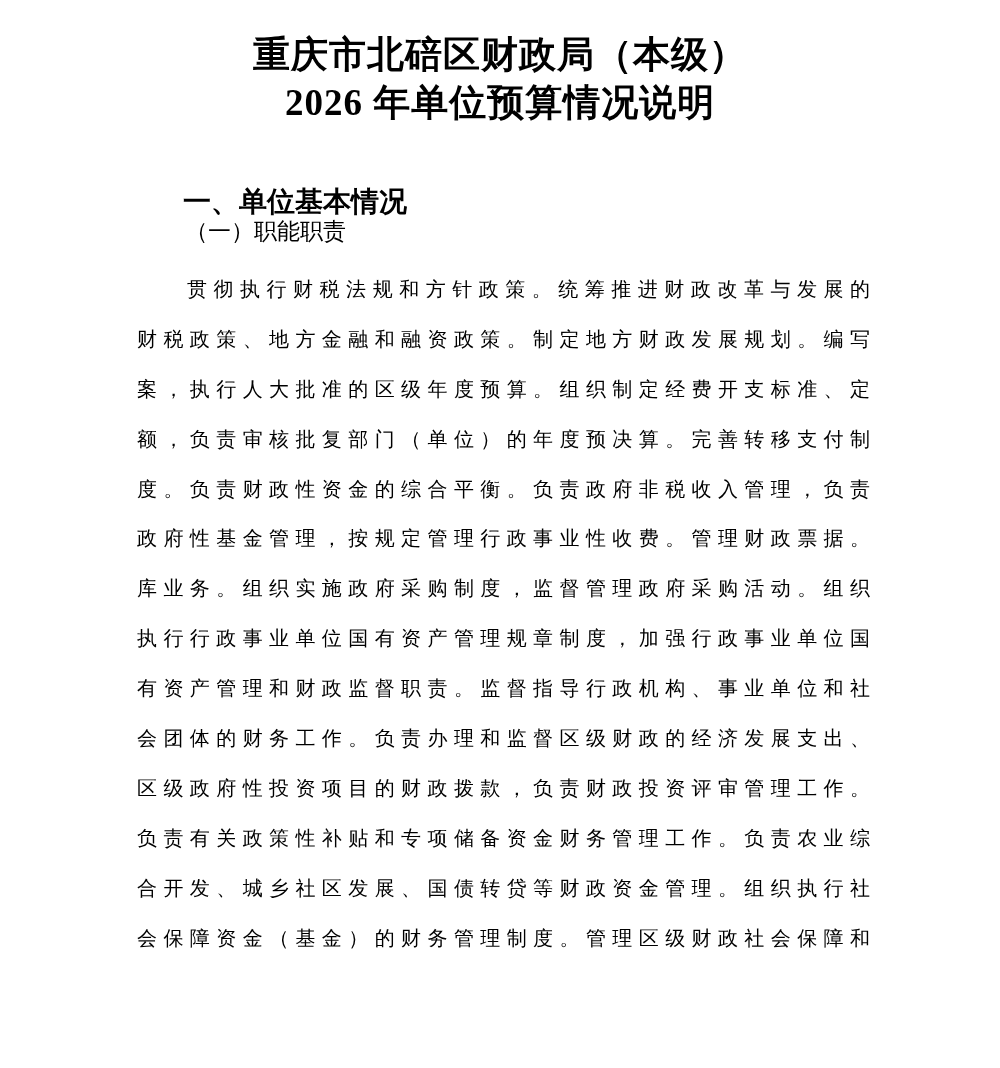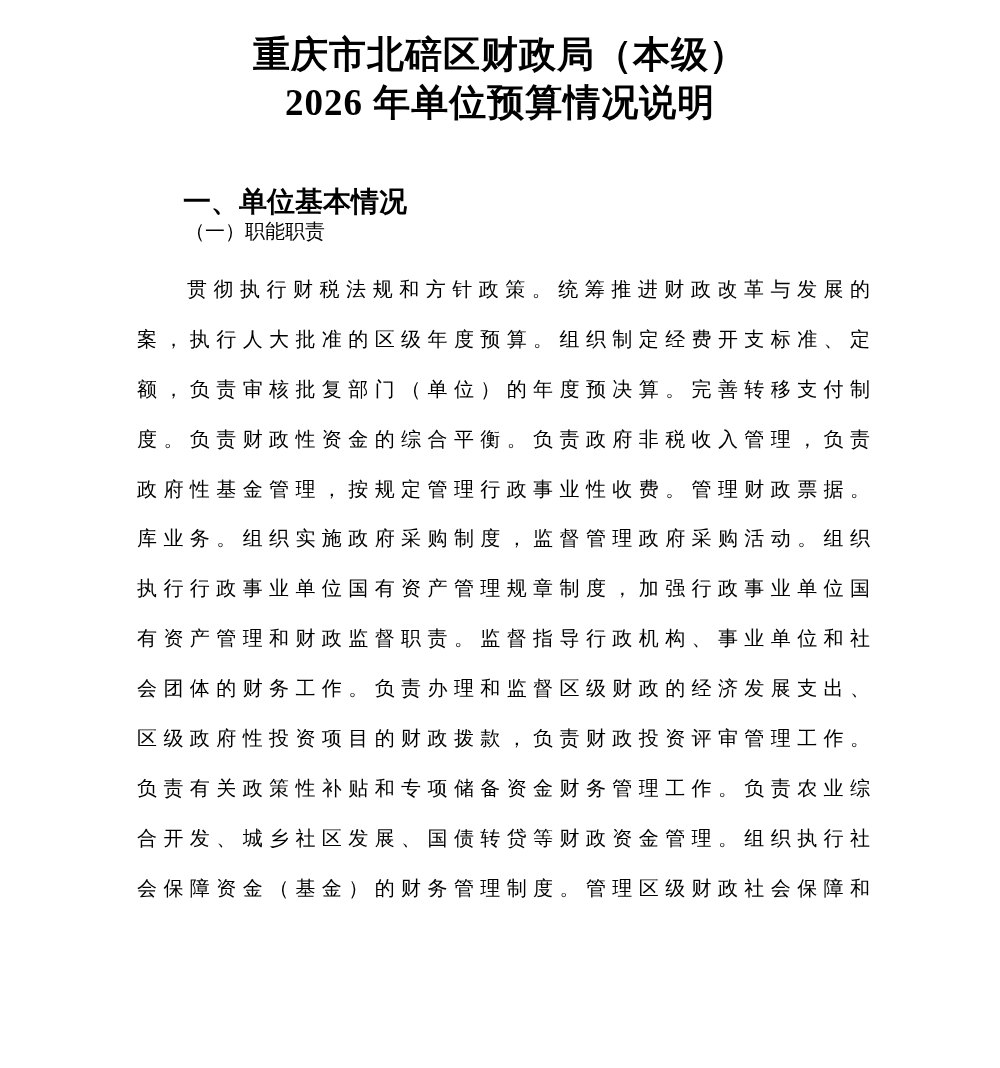--- a/index.html
+++ b/index.html
@@ -39,21 +39,21 @@
     line-height: 33px;
     font-family: "Liberation Sans", "DejaVu Sans", sans-serif;
     white-space: nowrap;
   }
   .sub-heading {
     position: absolute;
     top: 214px;
     left: 137px;
     width: 733px;
     text-indent: 48px;
-    font-size: 20px;
+    font-size: 23px;
     font-weight: 400;
     line-height: 35px;
     font-family: "Liberation Serif", "DejaVu Serif", serif;
     white-space: nowrap;
   }
   .body-text {
     position: absolute;
     top: 265px;
     left: 137px;
     width: 733px;
@@ -81,20 +81,21 @@
     <span class="title-line">重庆市北碚区财政局（本级）</span>
     <span class="title-line">2026 年单位预算情况说明</span>
   </h1>
 
   <div class="section-heading">一、单位基本情况</div>
 
   <div class="sub-heading">（一）职能职责</div>
 
   <div class="body-text">
     <div class="body-line first">贯彻执行财税法规和方针政策。统筹推进财政改革与发展的</div>
+    <div class="body-line">财税政策、地方金融和融资政策。制定地方财政发展规划。编写</div>
     <div class="body-line">案，执行人大批准的区级年度预算。组织制定经费开支标准、定</div>
     <div class="body-line">额，负责审核批复部门（单位）的年度预决算。完善转移支付制</div>
     <div class="body-line">度。负责财政性资金的综合平衡。负责政府非税收入管理，负责</div>
     <div class="body-line">政府性基金管理，按规定管理行政事业性收费。管理财政票据。</div>
     <div class="body-line">库业务。组织实施政府采购制度，监督管理政府采购活动。组织</div>
     <div class="body-line">执行行政事业单位国有资产管理规章制度，加强行政事业单位国</div>
     <div class="body-line">有资产管理和财政监督职责。监督指导行政机构、事业单位和社</div>
     <div class="body-line">会团体的财务工作。负责办理和监督区级财政的经济发展支出、</div>
     <div class="body-line">区级政府性投资项目的财政拨款，负责财政投资评审管理工作。</div>
     <div class="body-line">负责有关政策性补贴和专项储备资金财务管理工作。负责农业综</div>

